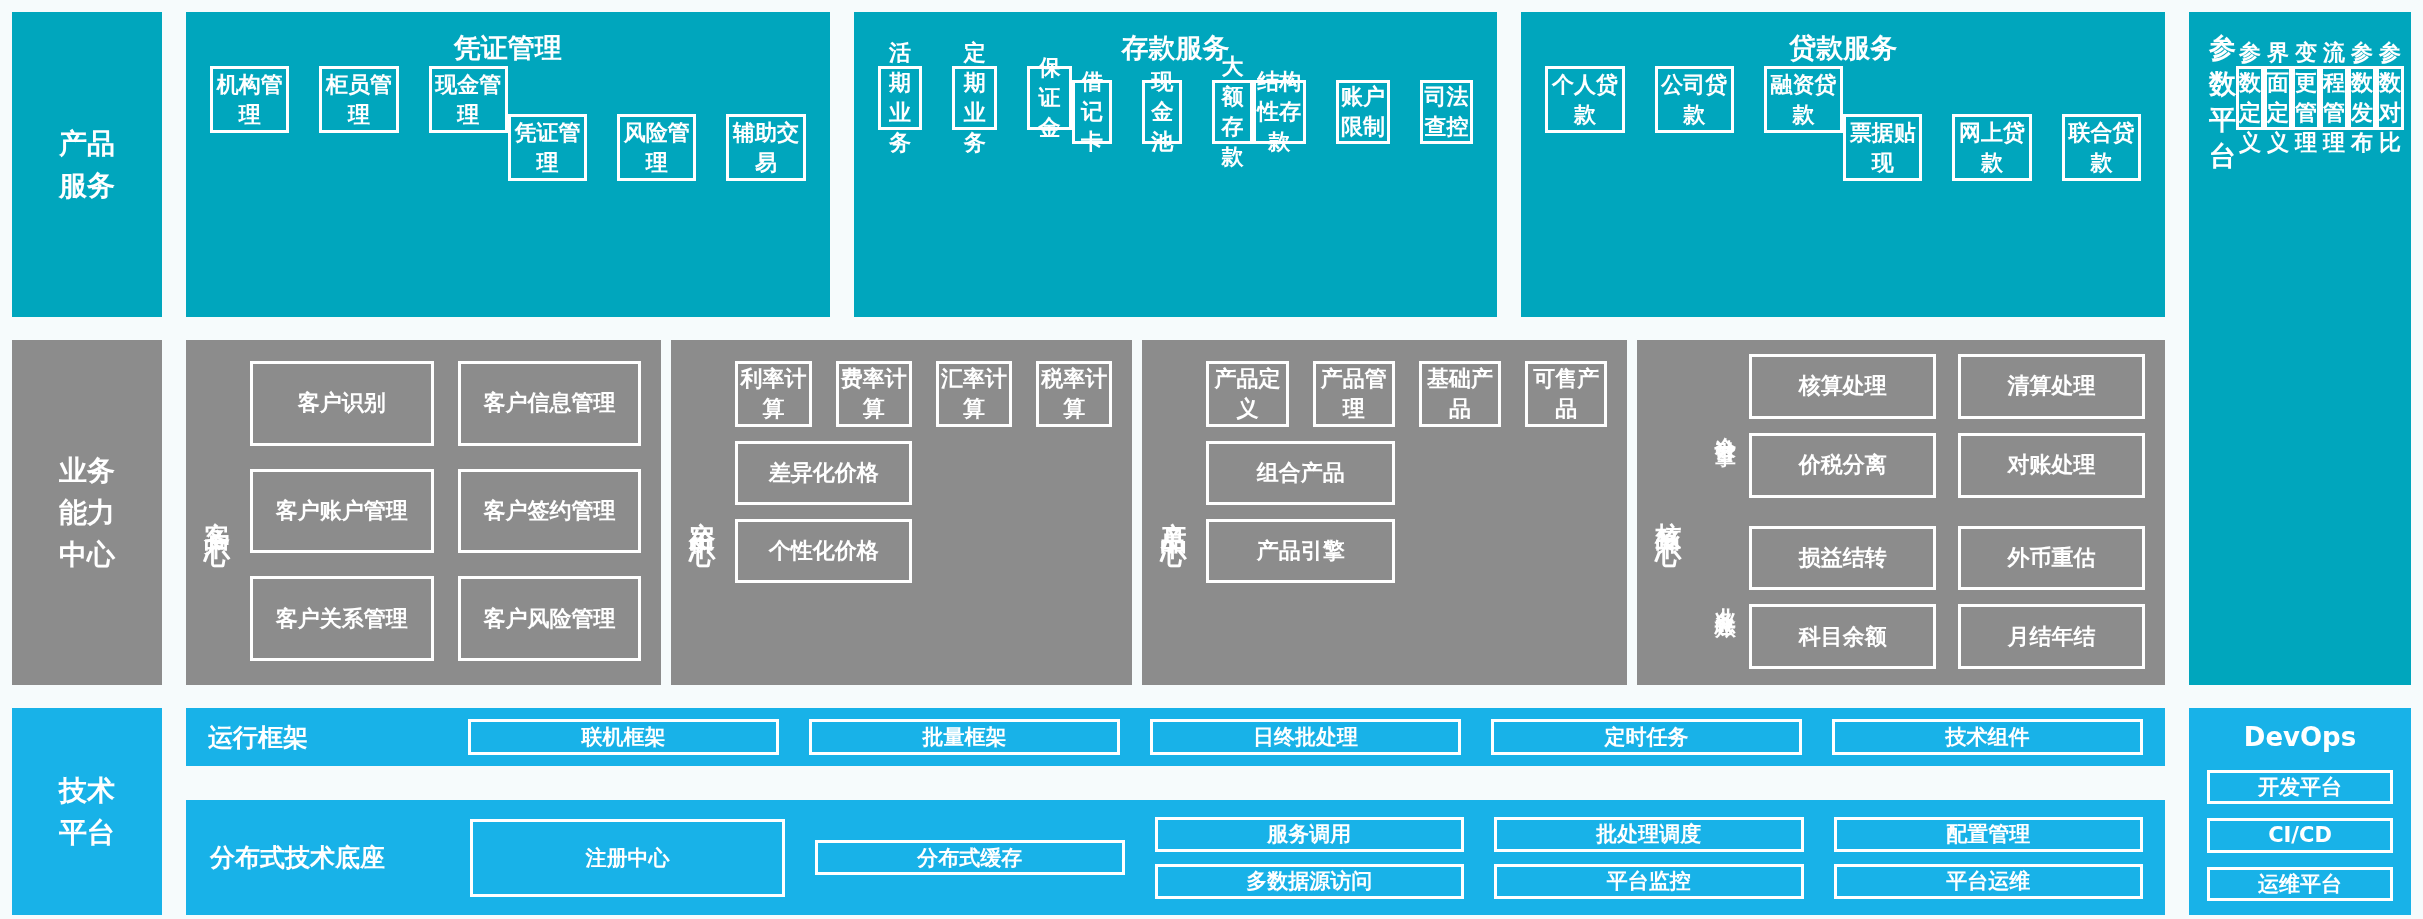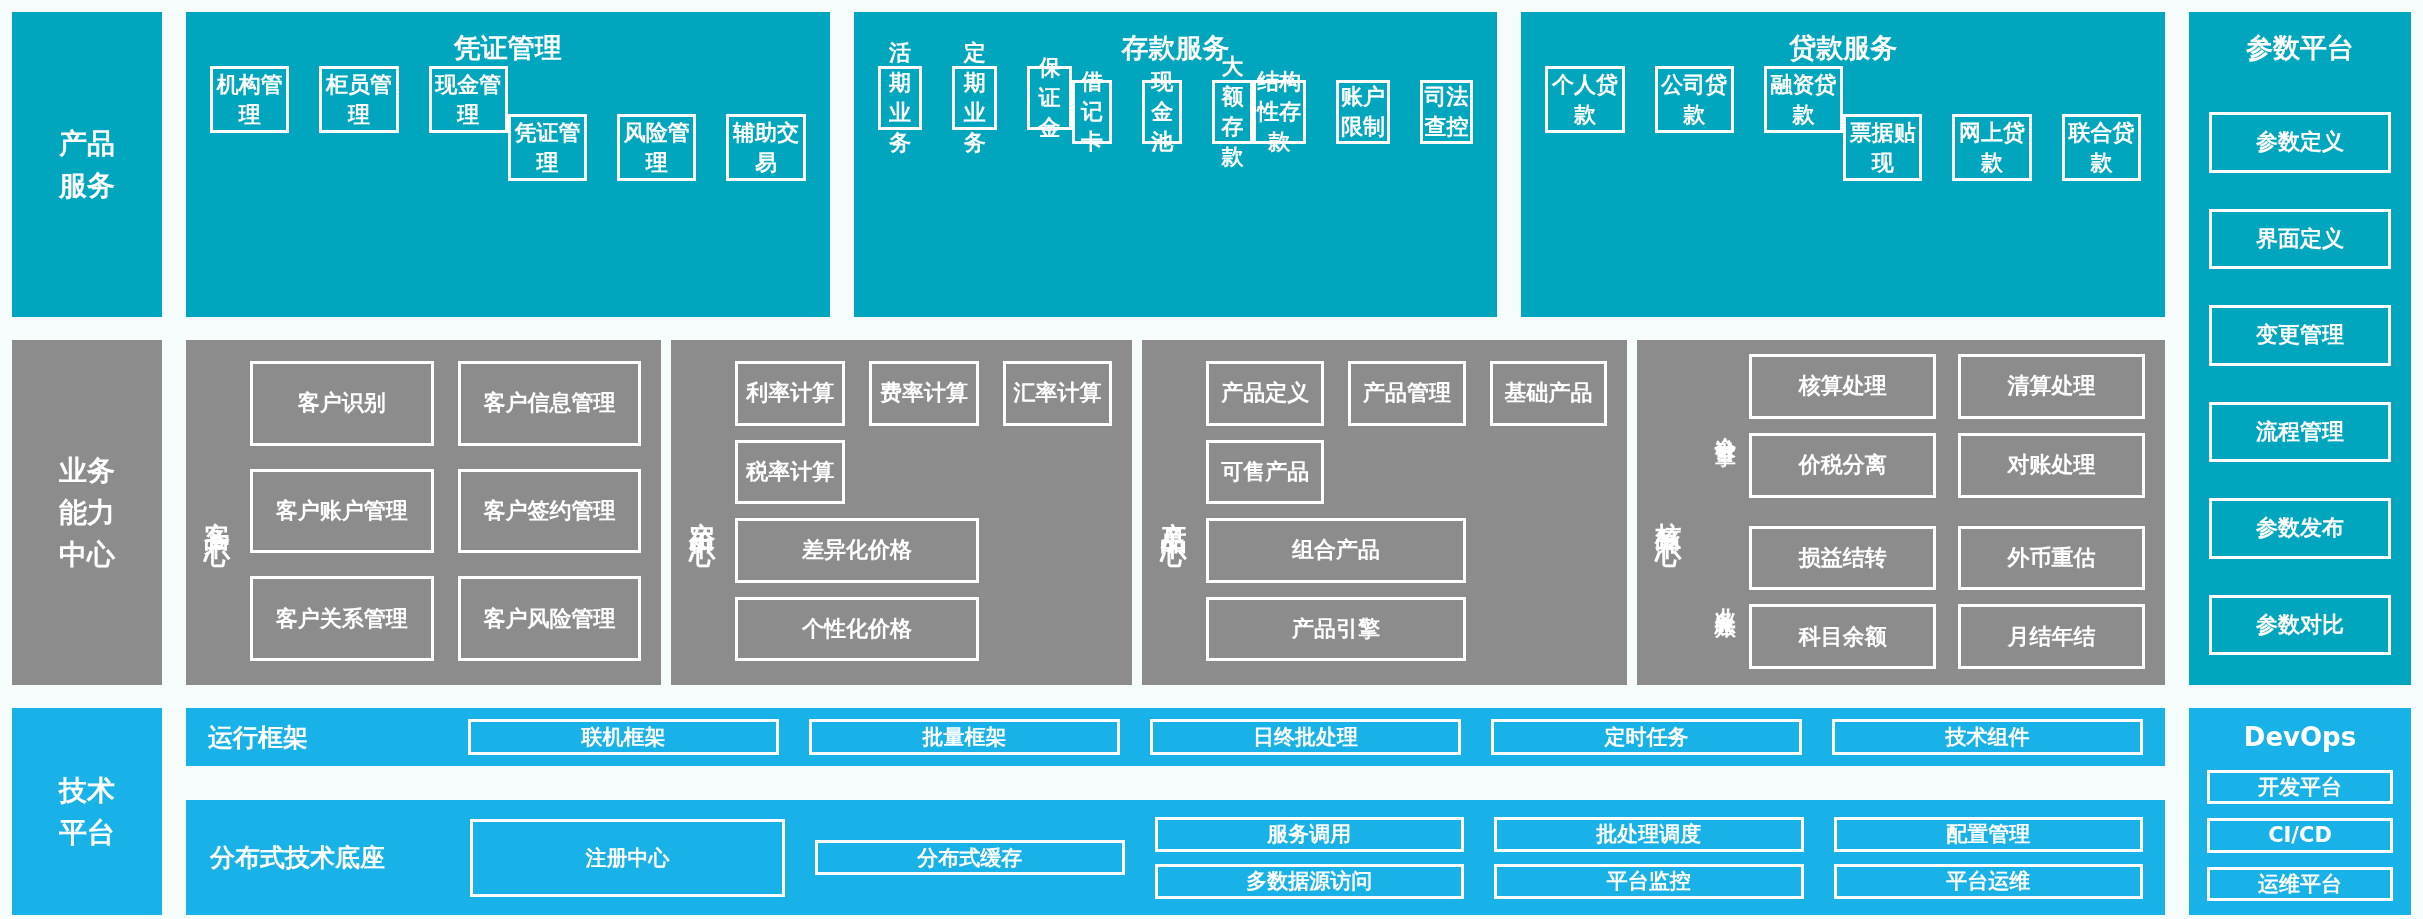--- a/index.html
+++ b/index.html
@@ -57,32 +57,32 @@
   .top-rows{flex:1;display:flex;flex-direction:row;justify-content:flex-end;}
   .trow{display:flex;gap:30px;}
   .trow .box{flex:1;}
   .rows2 .trow .box{height:67px;}
   .rows2 .trow + .trow{margin-top:48px;}
   .rows3 .trow .box{height:64px;}
   .rows3 .trow + .trow{margin-top:14px;}
   
   .param-panel{
     grid-column:3;grid-row:1/3;
-    display:flex;flex-direction:column;
+    display:flex;flex-direction:row;
     padding:18px 20px 30px 20px;box-sizing:border-box;
   }
   .param-panel .panel-title{margin-bottom:10px;}
   .param-panel .box{height:64px;margin-top:36px;}
   
   .mid-area{display:flex;gap:10px;}
   .mid-panel{display:flex;box-sizing:border-box;}
   .mid-vlabel-wrap{width:64px;display:flex;align-items:center;justify-content:center;flex:none;}
   .mid-content{flex:1;padding:21px 20px 24px 0;box-sizing:border-box;}
   .grid2x3{display:grid;grid-template-columns:1fr 1fr;grid-template-rows:repeat(3,1fr);gap:23px 24px;height:100%;box-sizing:border-box;}
-  .grid-pricing{display:grid;grid-template-columns:1fr 1fr 1fr;grid-template-rows:repeat(4,1fr);gap:14px 24px;height:100%;box-sizing:border-box;}
+  .grid-pricing{display:grid;grid-template-columns:1fr 1fr 1fr 1fr;grid-template-rows:repeat(4,1fr);gap:14px 24px;height:100%;box-sizing:border-box;}
   .span2{grid-column:1/3;}
   .acct-content{flex:1;display:flex;flex-direction:column;gap:28px;padding:14px 20px 16px 0;box-sizing:border-box;}
   .acct-group{flex:1;display:flex;}
   .sub-vlabel-wrap{width:48px;display:flex;align-items:center;justify-content:center;flex:none;}
   .sub-vlabel{font-size:21px;letter-spacing:3px;}
   .grid2x2{flex:1;display:grid;grid-template-columns:1fr 1fr;grid-template-rows:1fr 1fr;gap:14px 22px;border-radius:28px;}
   
   .bottom-area{display:flex;flex-direction:column;justify-content:space-between;}
   .tech-bar{
     display:flex;align-items:center;

